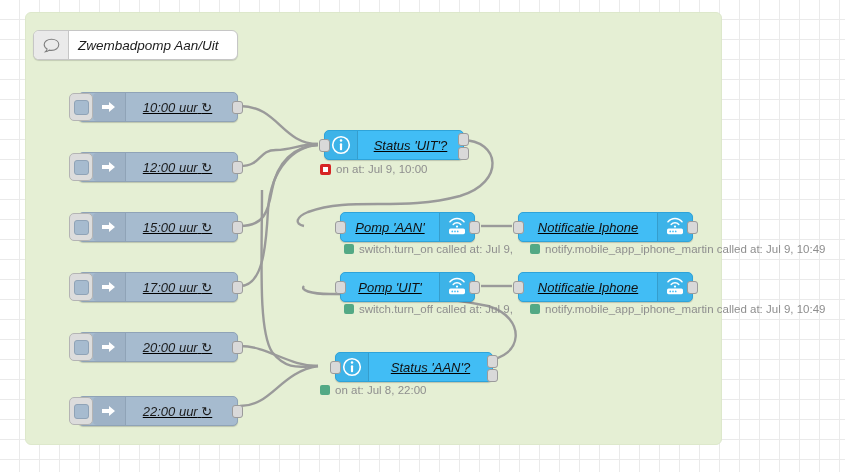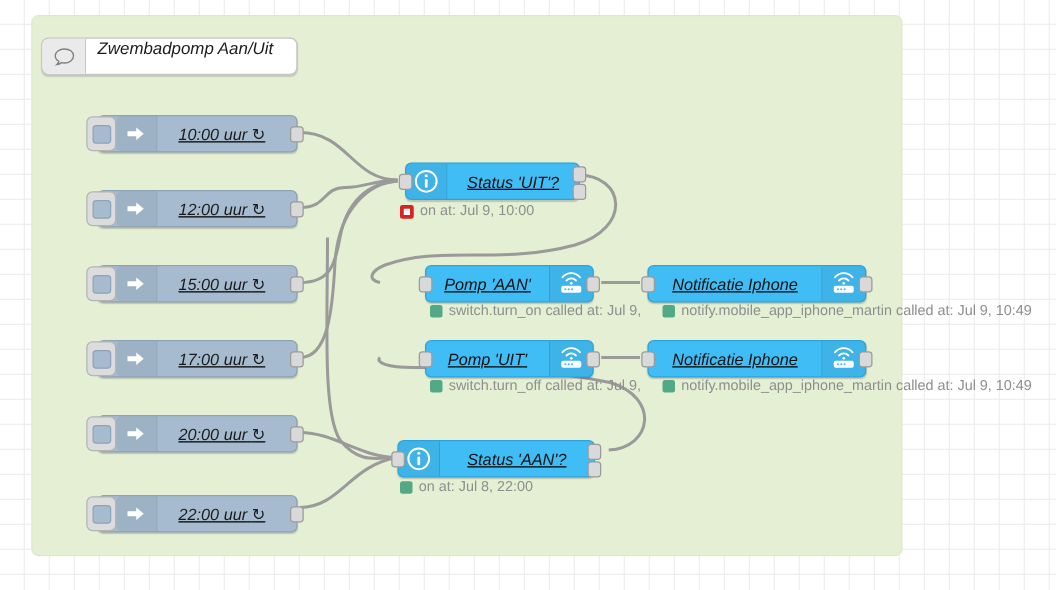--- a/index.html
+++ b/index.html
@@ -131,21 +131,21 @@
   .dot.redring{background:#fff;border:3px solid #d62424;width:5px;height:5px;border-radius:2px;}
   .status .txt{color:#8e8e8e;text-align:right;}
 
   
   #comment{
     position:absolute;left:33px;top:30px;
     width:205px;height:30px;
     background:#ffffff;
     border:1px solid #c6c6c6;
     border-radius:6px;
-    display:flex;
+    display:flex;align-items:center;
     box-shadow:0 1px 1px rgba(0,0,0,.15);
     box-sizing:border-box;
   }
   #comment .ico{
     width:34px;height:100%;
     display:flex;align-items:center;justify-content:center;
     background:#eaeaea;
     border-right:1px solid #c6c6c6;
     border-radius:5px 0 0 5px;
   }
@@ -368,21 +368,21 @@
         <circle cx="11.7" cy="14.4" r="0.85" fill="#41bdf5"></circle>
       </svg>
     </span>
     <span class="port out" style="top:8px;"></span>
   </div>
   <div class="status" style="left:530px;top:303px;">
     <span class="dot green"></span>
     <span class="txt">notify.mobile_app_iphone_martin called at: Jul 9, 10:49</span>
   </div>
 
-  <div class="node ha" style="left:318px;top:352px;width:158px;">
+  <div class="node ha" style="left:335px;top:352px;width:158px;">
     <span class="port in" style="top:8px;"></span>
     <span class="ico-left">
       <svg width="20" height="20" viewBox="0 0 20 20">
         <circle cx="10" cy="10" r="8.3" fill="none" stroke="#ffffff" stroke-width="1.6"></circle>
         <circle cx="10" cy="5.6" r="1.25" fill="#ffffff"></circle>
         <rect x="8.9" y="8.2" width="2.2" height="7" rx="1" fill="#ffffff"></rect>
       </svg>
     </span>
     <span class="label">Status 'AAN'?</span>
     <span class="port out" style="top:2px;"></span>

